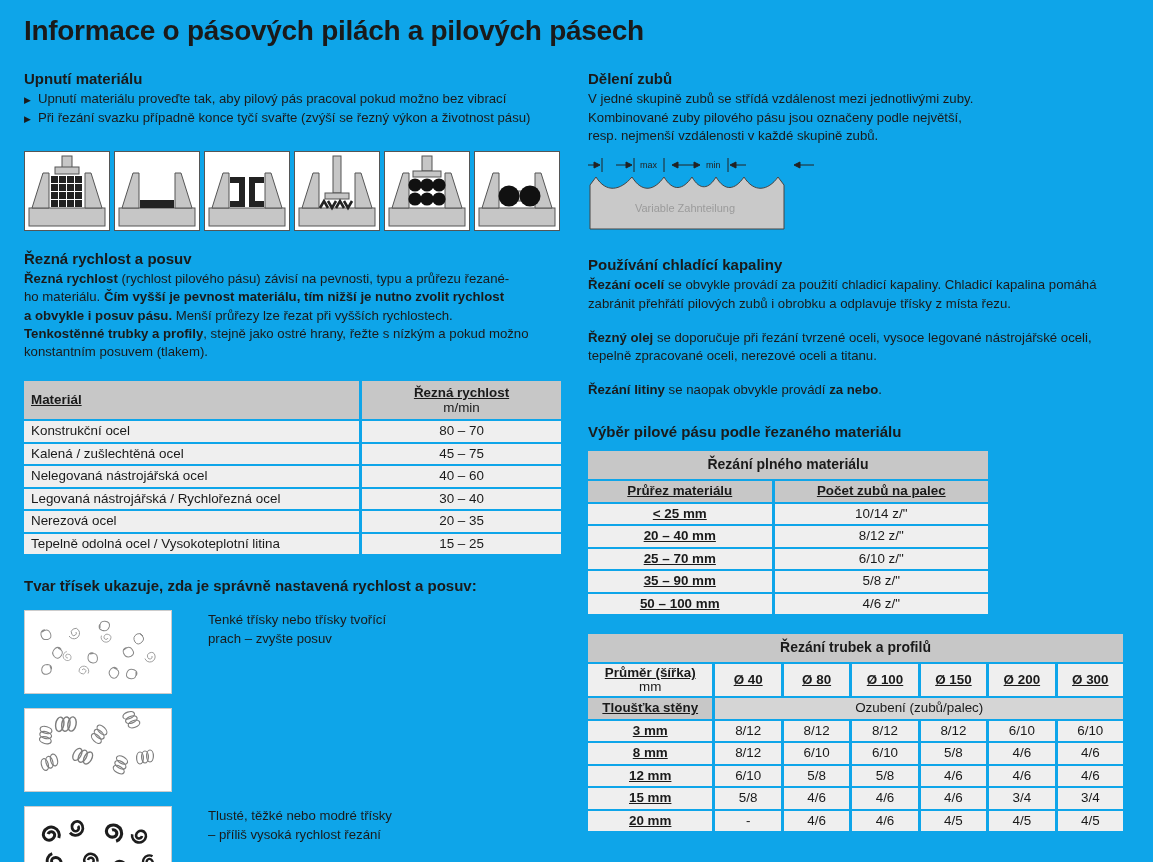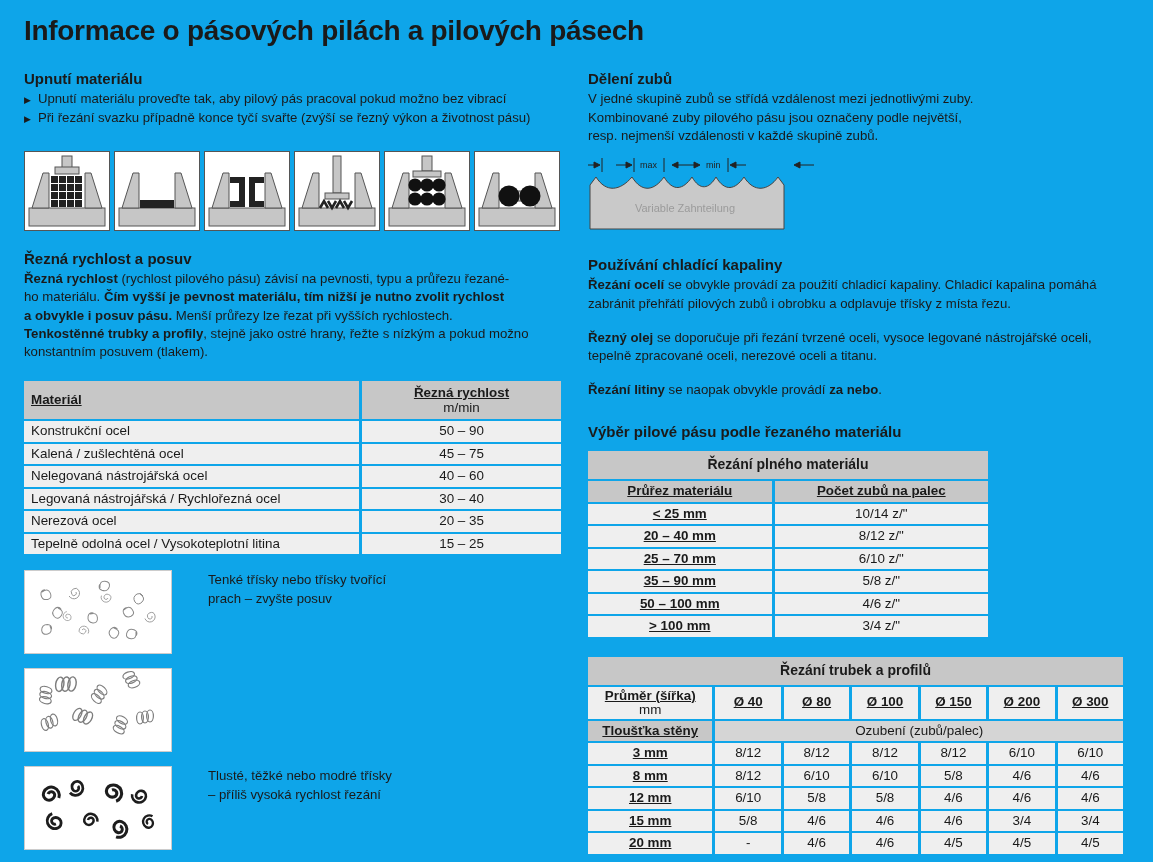--- a/index.html
+++ b/index.html
@@ -170,21 +170,21 @@
         <tbody>
             <tr>
           <th class="hdr lft b c1">Materiál</th>
           <th class="hdr ctr c2">
             <span class="b" style="display:block;line-height:1.15;">Řezná rychlost</span>
             <span class="hdr-sub">m/min</span>
           </th>
         </tr>
         <tr>
           <td class="row lft">Konstrukční ocel</td>
-          <td class="row ctr">50 – 90</td>
+          <td class="row ctr">80 – 70</td>
         </tr>
         <tr>
           <td class="row lft">Kalená / zušlechtěná ocel</td>
           <td class="row ctr">45 – 75</td>
         </tr>
         <tr>
           <td class="row lft">Nelegovaná nástrojářská ocel</td>
           <td class="row ctr">40 – 60</td>
         </tr>
         <tr>
@@ -195,20 +195,21 @@
           <td class="row lft">Nerezová ocel</td>
           <td class="row ctr">20 – 35</td>
         </tr>
         <tr>
           <td class="row lft">Tepelně odolná ocel / Vysokoteplotní litina</td>
           <td class="row ctr">15 – 25</td>
         </tr>
       </tbody>
         </table>
 
+      <h3 style="margin-top:20px;">Tvar třísek ukazuje, zda je správně nastavená rychlost a posuv:</h3>
 
       <div class="chip-item">
         <svg class="chip-img" width="148" height="84" viewBox="0 0 148 84">
           <defs>
             <path id="sq1" d="M0,0 q4,-6 8,-2 q4,4 0,7 q-5,3 -8,-2 q-2,-4 2,-6" fill="none"></path>
             <path id="sp1" d="M0,0 a3,3 0 1,1 6,0 a5,5 0 1,1 -10,0 a7,7 0 1,1 14,0" fill="none"></path>
           </defs>
           <rect x="0.5" y="0.5" width="147" height="83" fill="#fff" stroke="#ccc"></rect>
           <g stroke="#8a8a8a" stroke-width="1">
             <use href="#sq1" transform="translate(18,22) rotate(20)"></use>
@@ -350,24 +351,20 @@
           <td class="row ctr">6/10 z/"</td>
         </tr>
         <tr>
           <td class="row ctr b">35 – 90 mm</td>
           <td class="row ctr">5/8 z/"</td>
         </tr>
         <tr>
           <td class="row ctr b">50 – 100 mm</td>
           <td class="row ctr">4/6 z/"</td>
         </tr>
-        <tr>
-          <td class="row ctr b">&gt; 100 mm</td>
-          <td class="row ctr">3/4 z/"</td>
-        </tr>
       </tbody>
         </table>
 
       <table class="tubes-table">
         <tbody>
             <tr>
               <td class="hdr title-cell" colspan="7">Řezání trubek a profilů</td>
             </tr>
         <tr>
           <th class="row ctr cc">

